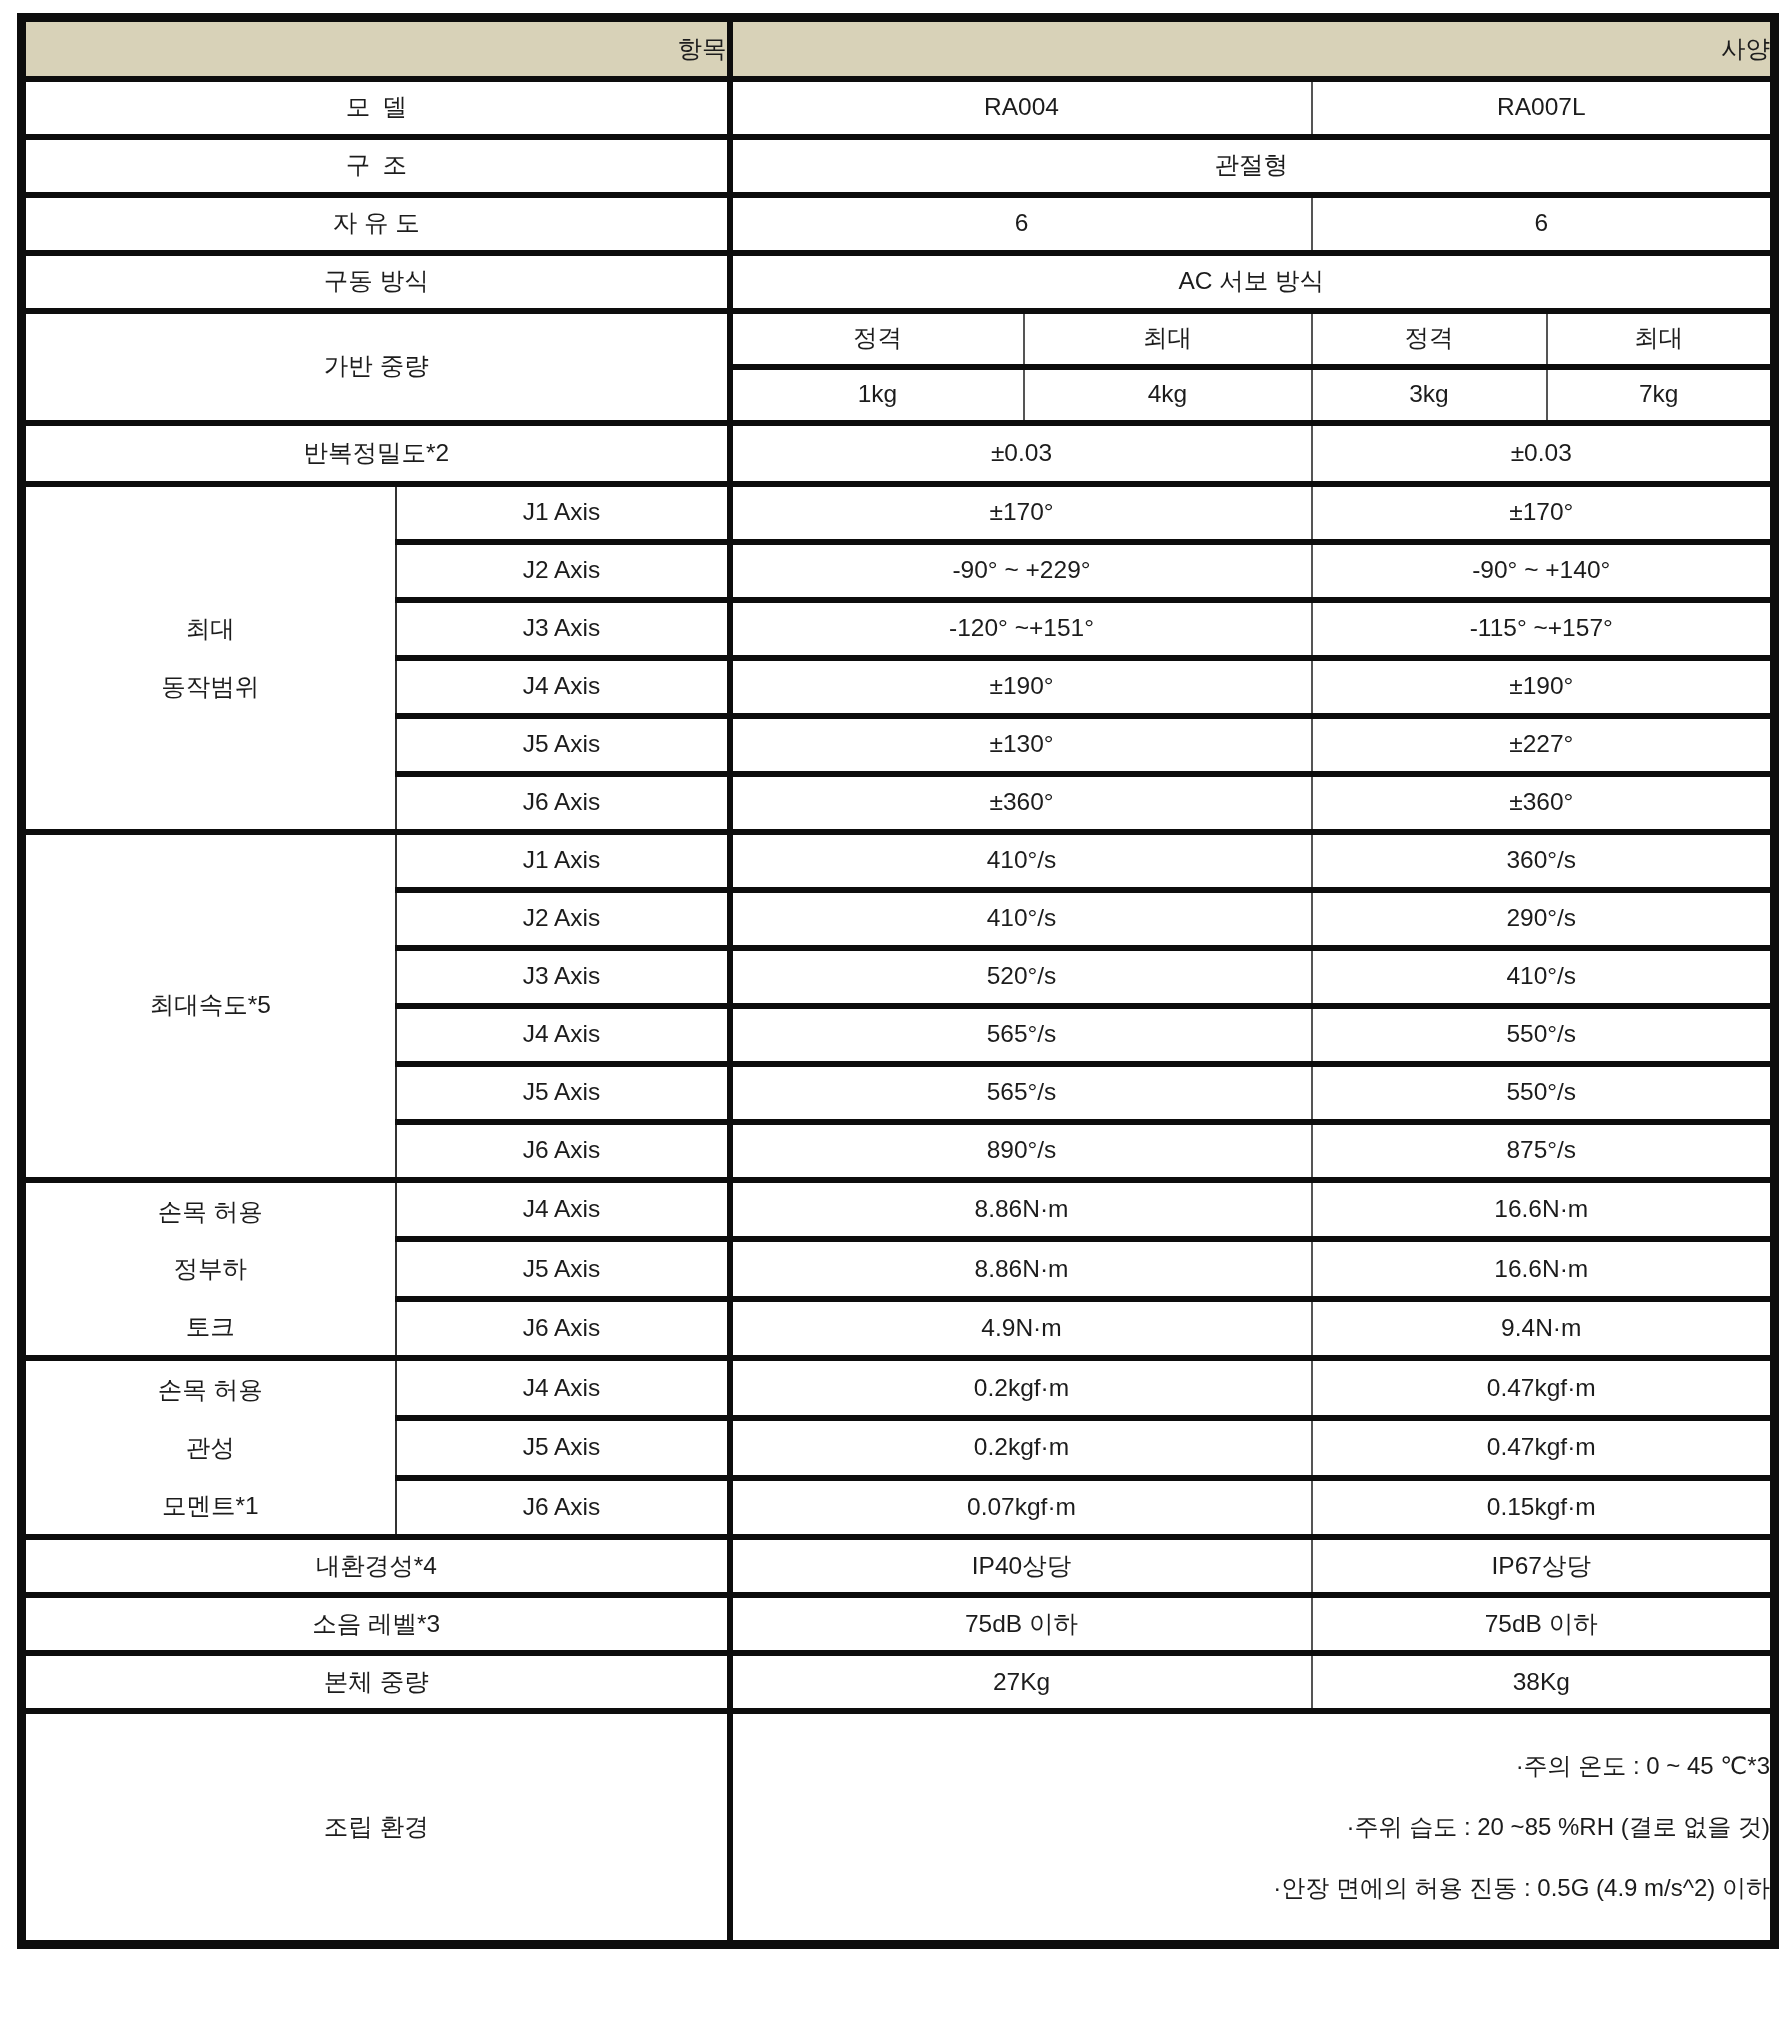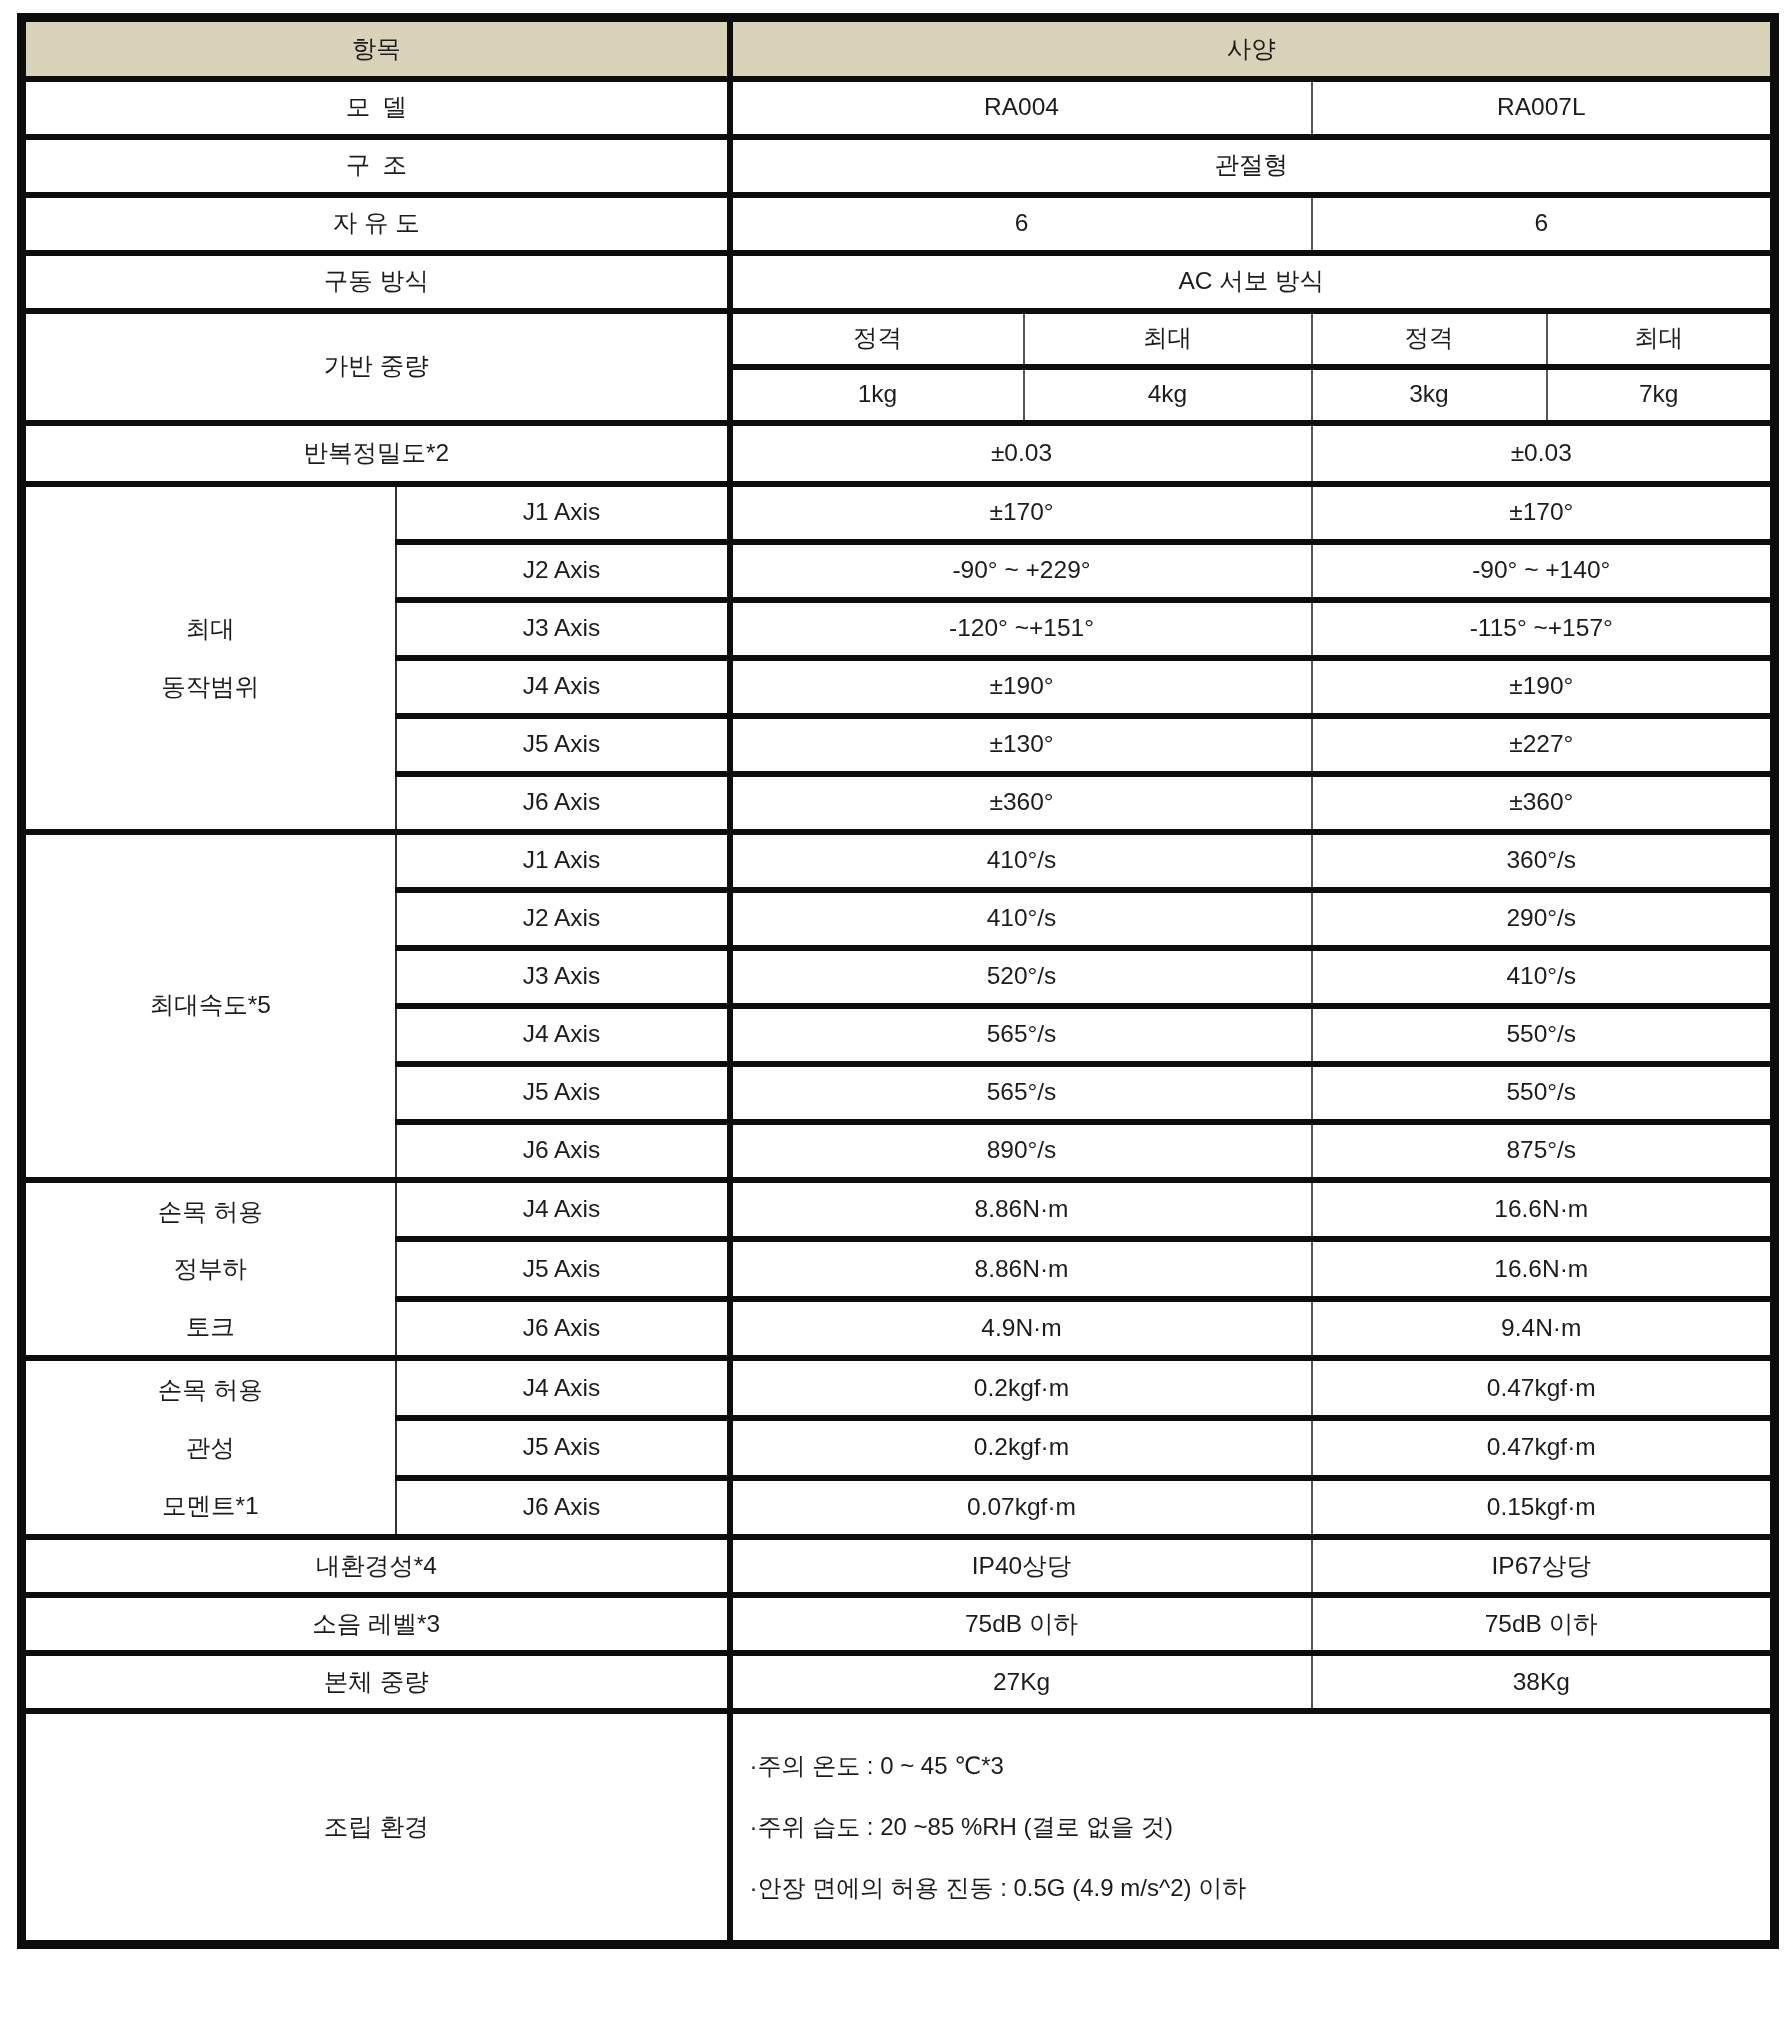--- a/index.html
+++ b/index.html
@@ -17,25 +17,25 @@
     border-top:6.6px solid #0d0d0d;border-bottom:6.6px solid #0d0d0d;
     text-align:center;vertical-align:middle;
     font-size:24.5px;line-height:1.25;padding:0;
     overflow:hidden;white-space:nowrap;
   }
   tr.rh{height:58px;}
   tr.rh1{height:61px;}
   tr.sub td{border-top:2px solid #b91c1c;}
   tr.subhead{height:56px;}
   tr.assembly{height:233px;}
-  td.beige{background:#d8d2b8;}
+  td.beige{background:#d8d2b8;text-align:right;}
   td.vmaj{border-left:6.6px solid #0d0d0d;}
   td.group{border-right:2.6px solid #333;}
   .lines div{line-height:2.35;}
-  td.assembly-val{text-align:left;padding-left:17px;font-size:24px;}
+  td.assembly-val{text-align:right;padding-left:17px;font-size:24px;}
   td.assembly-val div{line-height:2.55;}
 </style>
 </head>
 <body>
 
 <table class="spec">
   <colgroup>
     <col style="width:374px">
       <col style="width:334px">
     <col style="width:294px">

